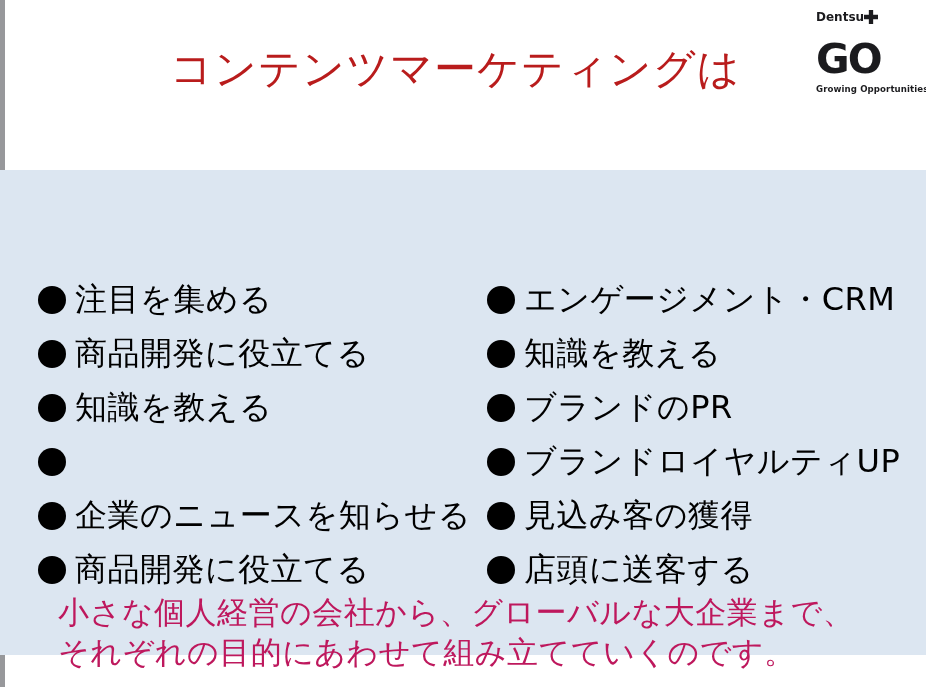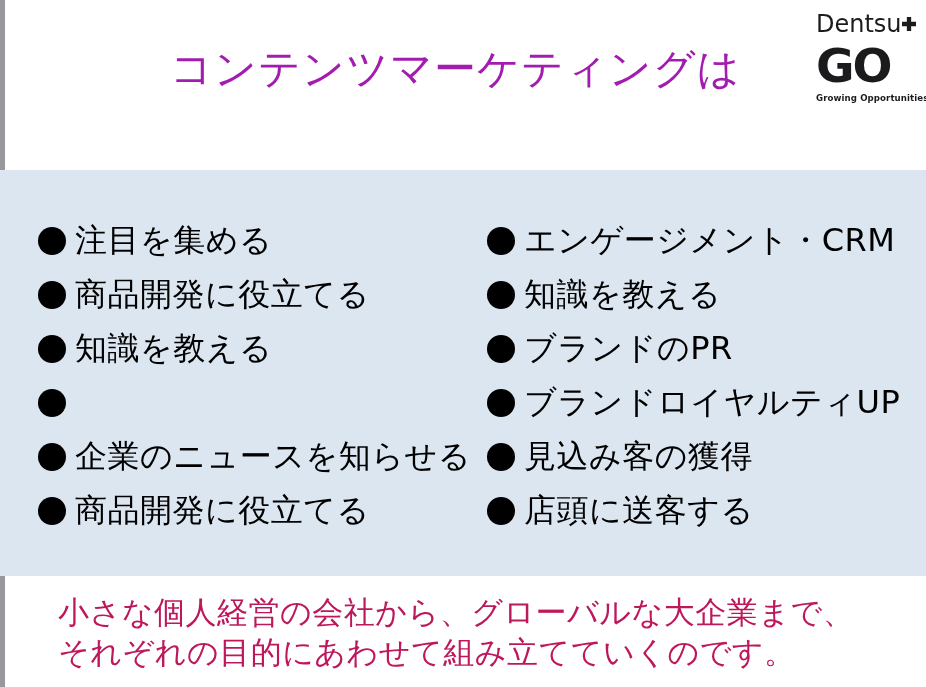--- a/index.html
+++ b/index.html
@@ -7,36 +7,36 @@
     position:relative;width:926px;height:687px;background:#ffffff;overflow:hidden;
     font-family:"DejaVu Sans","Liberation Sans",sans-serif;color:#000;
   }
   .edge-bar{
     position:absolute;left:0;top:0;width:5px;height:687px;
     background:rgba(48,50,56,0.5);
   }
   
   .title-block{
     position:absolute;left:170px;top:42px;
-    font-size:42px;line-height:53px;font-weight:300;letter-spacing:1px;color:#a21caf;
+    font-size:42px;line-height:53px;font-weight:300;letter-spacing:1px;color:#b91c1c;
     white-space:nowrap;
     text-align:center;
   }
   
   .logo{position:absolute;top:10px;right:18px;width:92px;color:#1b1b1e;}
-  .logo-top{display:flex;align-items:center;font-weight:normal;font-size:24px;letter-spacing:0;}
+  .logo-top{display:flex;align-items:center;font-weight:bold;font-size:12px;letter-spacing:0;}
   .plus-icon{display:inline-flex;width:14px;height:14px;}
   .plus-icon svg{width:14px;height:14px;display:block;}
-  .logo-go{font-size:47px;font-weight:bold;letter-spacing:-2px;line-height:1.0;margin-top:4px;}
+  .logo-go{font-size:41px;font-weight:bold;letter-spacing:-2px;line-height:1.0;margin-top:15px;}
   .logo-tagline{font-size:8.6px;font-weight:600;letter-spacing:0.1px;white-space:nowrap;margin-top:4px;}
   
   .purpose-box{
-    position:absolute;left:0;top:170px;width:926px;height:406px;
+    position:absolute;left:0;top:170px;width:926px;height:485px;
     background:#dce6f1;box-sizing:border-box;
-    display:flex;align-items:flex-start;
+    display:flex;align-items:center;
     padding:44px 0 0 38px;
   }
   .purpose-box ul{list-style:none;margin:0;padding:0;}
   .col-left{width:449px;flex:0 0 449px;}
   .col-right{flex:1;}
   .purpose-box li{
     display:flex;align-items:center;height:54px;gap:9px;
     font-size:32px;letter-spacing:0.5px;white-space:nowrap;color:#000;
   }
   .bullet{

